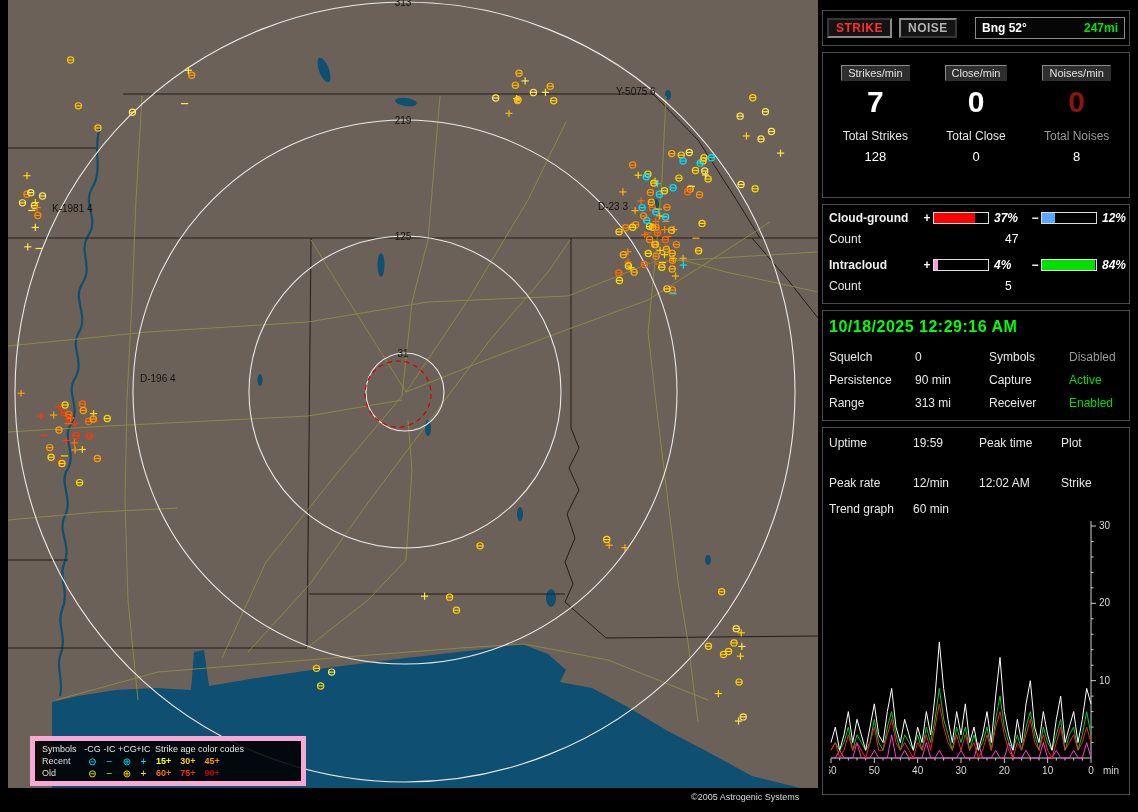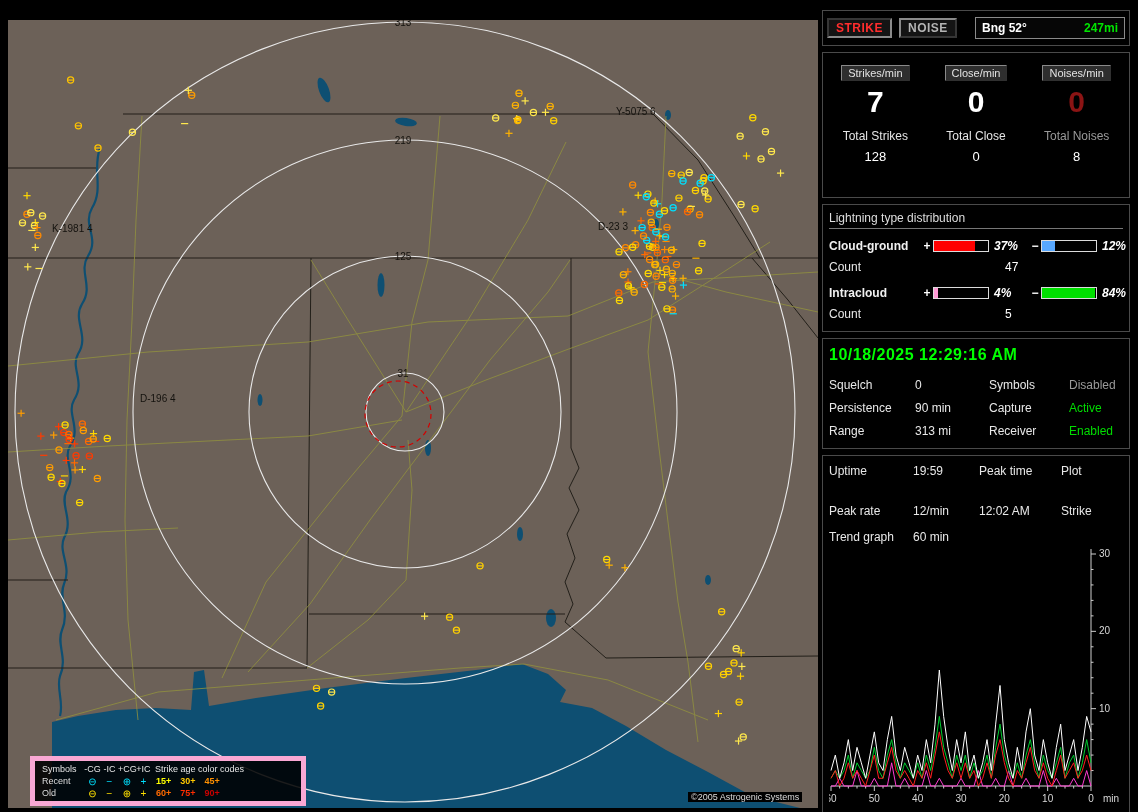--- a/index.html
+++ b/index.html
@@ -1,19 +1,19 @@
 <!DOCTYPE html>
 <html><head>
 <meta charset="utf-8">
 <style>
   html,body{margin:0;padding:0;background:#000;}
   .screen{position:relative;width:1138px;height:812px;background:#000;overflow:hidden;
           font-family:"Liberation Sans",sans-serif;color:#e8e8e8;}
   
-  .map{position:absolute;left:8px;top:20px;width:810px;height:788px;background:#6c6158;overflow:hidden;}
+  .map{position:absolute;left:8px;top:0;width:810px;height:788px;background:#6c6158;overflow:hidden;}
   .map svg{position:absolute;left:0;top:0;}
   .copyright{position:absolute;left:688px;top:792px;font-size:9px;color:#dcdcdc;background:#000;padding:0 3px;}
   
   .legend{position:absolute;left:2px;bottom:2px;width:252px;background:rgba(0,0,0,0.88);
           border:5px solid #f9a8d4;padding:2px 7px;font-size:9px;color:#dcdcdc;margin-left:20px;}
   .lg-grid{display:grid;grid-template-columns:42px 17px 17px 18px 15px 1fr;line-height:12px;align-items:center;}
   .lg-h{color:#e6e6e6;}
   .lg-age{padding-left:4px;}
   .c{text-align:center;}
   .sym{font-size:10px;line-height:11px;}
@@ -940,21 +940,20 @@
       </div>
       <div class="stat-col">
         <span class="chip">Noises/min</span>
         <div class="big noise-num">0</div>
         <div class="tlabel dim">Total Noises</div>
         <div class="tval">8</div>
       </div>
     </div>
 
     <div class="box dist">
-      <div class="dist-title">Lightning type distribution</div>
 
       <div class="dist-row">
         <span class="dlabel">Cloud-ground</span>
         <span class="sign">+</span>
         <span class="bar">
             <span class="bar-fill" style="width: 75.85%; background: rgb(255, 0, 0);"></span>
           </span>
         <span class="pct">37%</span>
         <span class="sign">−</span>
         <span class="bar">

